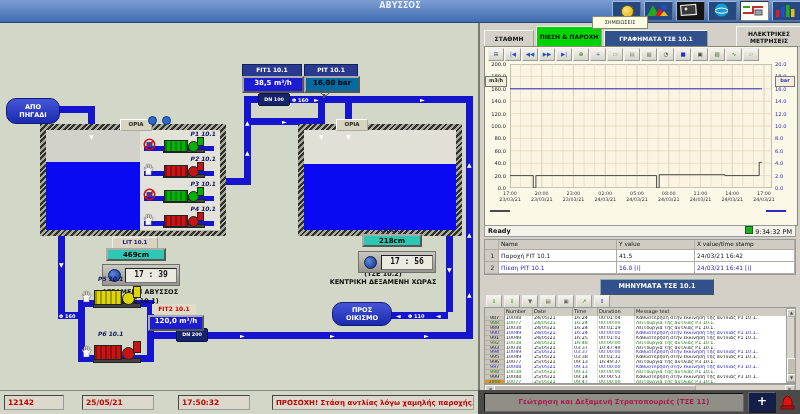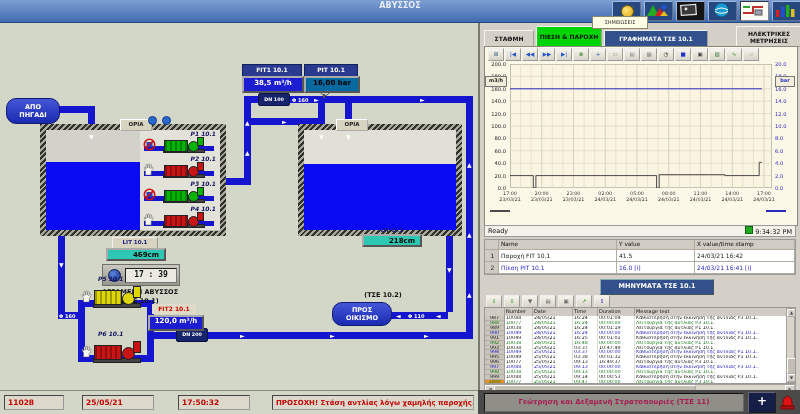--- a/index.html
+++ b/index.html
@@ -25,21 +25,21 @@
   .tank-inner{position:absolute;background:#d2d2ca;z-index:2;}
   .water{position:absolute;background:#0a0af2;z-index:3;}
   .lozenge{position:absolute;background:linear-gradient(#4656d8,#1a2ab0);border:1px solid #101a70;border-radius:10px;
            color:#fff;font-weight:bold;font-size:6.5px;text-align:center;display:flex;flex-direction:column;
            justify-content:center;line-height:8px;z-index:6;}
   .tag-label{position:absolute;background:#2a3a8e;color:#fff;font-size:6px;font-weight:bold;text-align:center;
              border:1px solid #11215e;line-height:10px;z-index:6;}
   .disp{position:absolute;font-weight:bold;font-size:7px;text-align:center;border:2px outset #aaa;line-height:10px;z-index:7;}
   .disp-blue{background:#1c1cd2;color:#fff;}
   .disp-white{background:#0369a1;color:#000;}
-  .disp-teal{background:#2cc8b4;color:#000;display:flex;justify-content:flex-end;padding:0 5px;box-sizing:border-box;}
+  .disp-teal{background:#2cc8b4;color:#000;display:flex;justify-content:center;padding:0 12px;box-sizing:border-box;}
   .clock-panel{position:absolute;background:linear-gradient(#c9c9c1,#96968c);border:1px solid #70706a;z-index:7;}
   .clock-lcd{position:absolute;background:#eaeae0;border:1px inset #777;font-family:"DejaVu Sans Mono",monospace;
              font-weight:bold;font-size:8px;color:#111;text-align:center;line-height:12px;}
   .clock-dot{position:absolute;width:11px;height:11px;border-radius:50%;background:radial-gradient(circle at 35% 35%,#5a8ae0,#162a80);border:1px solid #0c1a50;}
   .oria{position:absolute;background:#d8d4c0;border:1px outset #fff;font-size:5.5px;font-weight:bold;
         text-align:center;line-height:9px;color:#222;z-index:8;}
   .small-label{position:absolute;font-size:6.5px;font-weight:bold;color:#111;text-align:center;z-index:6;}
   .pump-label{position:absolute;font-style:italic;font-weight:bold;font-size:6px;color:#101060;z-index:7;}
   .valve{position:absolute;background:#16246e;border:1px solid #0a1240;border-radius:2px;color:#fff;
          font-size:4.8px;font-weight:bold;text-align:center;z-index:6;line-height:11px;}
@@ -243,21 +243,26 @@
       <div class="clock-lcd" style="left:22px;top:3px;width:50px;height:13px;">17 : 39</div>
     </div>
     <div class="small-label" style="left:50px;top:266px;width:180px;">ΔΕΞΑΜΕΝΗ ΑΒΥΣΣΟΣ</div>
     <div class="small-label" style="left:50px;top:275px;width:180px;">(ΤΣΕ 10.1)</div>
 
     <div class="abs" style="left:368px;top:205px;width:48px;font-size:5px;font-weight:bold;color:#1a1a7a;text-align:center;z-index:7;">LIT 10.2</div>
     <div class="disp disp-teal" style="left:362px;top:212px;width:60px;height:13px;">
       <span>218</span>
         <span>cm</span>
     </div>
-    <div class="small-label" style="left:298px;top:269px;width:170px;">(ΤΣΕ 10.2)</div>
+    <div class="clock-panel" style="left:358px;top:229px;width:76px;height:20px;">
+      <div class="clock-dot" style="left:5px;top:4px;"></div>
+      <div class="clock-lcd" style="left:22px;top:3px;width:50px;height:13px;">17 : 56</div>
+    </div>
+    <div class="small-label" style="left:298px;top:256px;width:170px;">ΚΕΝΤΡΙΚΗ ΔΕΞΑΜΕΝΗ ΧΩΡΑΣ</div>
+    <div class="small-label" style="left:298px;top:248px;width:170px;">(ΤΣΕ 10.2)</div>
 
     <div class="pump-label" style="left:98px;top:253px;">P5 10.1</div>
     <div id="pump5" class="pump" style="left:92px;top:262px;width:50px;height:24px;">
         <div class="p-base"></div>
         <div class="p-motor" style="background-color:#ddd600"></div>
         <div class="p-volute" style="background-color:#ddd600"></div>
         <div class="p-out" style="background-color:#ddd600"></div>
       </div>
     <div id="hand5" class="mode-icon" style="left:81px;top:266px;"><svg width="12" height="13" viewBox="0 0 12 13">
           <path d="M2.5 12 L2.5 8 L1.2 5.2 Q1 4.4 1.8 4.2 L3 6 L3 2.2 Q3 1.4 3.7 1.4 Q4.4 1.4 4.4 2.2 L4.5 5 L5 1.6 Q5.1 0.8 5.8 0.9 Q6.5 1 6.4 1.8 L6.2 5.1 L7.2 2.2 Q7.5 1.5 8.1 1.7 Q8.8 2 8.5 2.8 L7.6 5.8 L8.9 4.4 Q9.4 3.9 9.9 4.4 Q10.4 4.9 10 5.5 L8.2 8.6 L8.2 12 Z" fill="#f8f8f2" stroke="#555" stroke-width="0.5"></path>
@@ -433,21 +438,21 @@
         <div class="xlab" style="left: 140px; top: 169px; width: 34px;">05:00<br>24/03/21</div>
         <div class="xlab" style="left: 171.75px; top: 169px; width: 34px;">08:00<br>24/03/21</div>
         <div class="xlab" style="left: 203.5px; top: 169px; width: 34px;">11:00<br>24/03/21</div>
         <div class="xlab" style="left: 235.25px; top: 169px; width: 34px;">14:00<br>24/03/21</div>
         <div class="xlab" style="left: 267px; top: 169px; width: 34px;">17:00<br>24/03/21</div>
       </div>
     <div class="abs" style="left:10px;top:188px;width:20px;height:2px;background:#4a4a4a;"></div>
     <div class="abs" style="left:286px;top:188px;width:20px;height:2px;background:#2a2ac0;"></div>
 
     <div id="ready-bar">
-      <span style="padding-left:3px;">Ready</span>
+      <span style="padding-left:3px;font-weight:bold;">Ready</span>
       <span style="float:right;padding-right:3px;">
         <span style="display:inline-block;width:6px;height:6px;background:#22aa22;border:1px solid #116611;"></span>
         <span>9:34:32 PM</span>
       </span>
     </div>
 
     <div id="cursor-table" class="abs" style="left:4px;top:217px;width:312px;height:36px;background:#fff;border:1px solid #999;box-sizing:border-box;">
         <div style="display: flex; height: 10px; background: rgb(208, 204, 196); font-size: 5.8px; line-height: 9px;">
           <div class="ctable-cell" style="width: 14px;"></div>
           <div class="ctable-cell" style="width: 118px;">Name</div>
@@ -608,21 +613,21 @@
       </div>
 
     <div class="scroll" style="left:4px;top:362px;width:312px;height:8px;">
       <div class="sbtn" style="left:0;top:0;width:8px;height:6px;">◄</div>
       <div class="sbtn" style="right:0;top:0;width:8px;height:6px;">►</div>
       <div class="sthumb" style="left:9px;top:0;width:200px;height:6px;"></div>
     </div>
   </div>
 
   <div id="status-left">
-    <div class="stbox" style="left:4px;width:60px;">11028</div>
+    <div class="stbox" style="left:4px;width:60px;">12142</div>
     <div class="stbox" style="left:82px;width:72px;">25/05/21</div>
     <div class="stbox" style="left:178px;width:72px;">17:50:32</div>
     <div class="stbox" style="left:272px;width:202px;font-size:7px;">ΠΡΟΣΟΧΗ! Στάση αντλίας λόγω χαμηλής παροχής.</div>
   </div>
   <div id="footer-right">
     <div id="footer-link">Γεώτρηση και Δεξαμενή Στρατοπουριές (ΤΣΕ 11)</div>
     <div id="footer-plus">+</div>
     <div class="abs" style="left:300px;top:2px;width:19px;height:19px;">
       <svg width="19" height="19" viewBox="0 0 19 19">
         <path d="M5 14 Q4 6 9.5 4 Q15 6 14 14 Z" fill="#e01212" stroke="#7a0808"></path>

